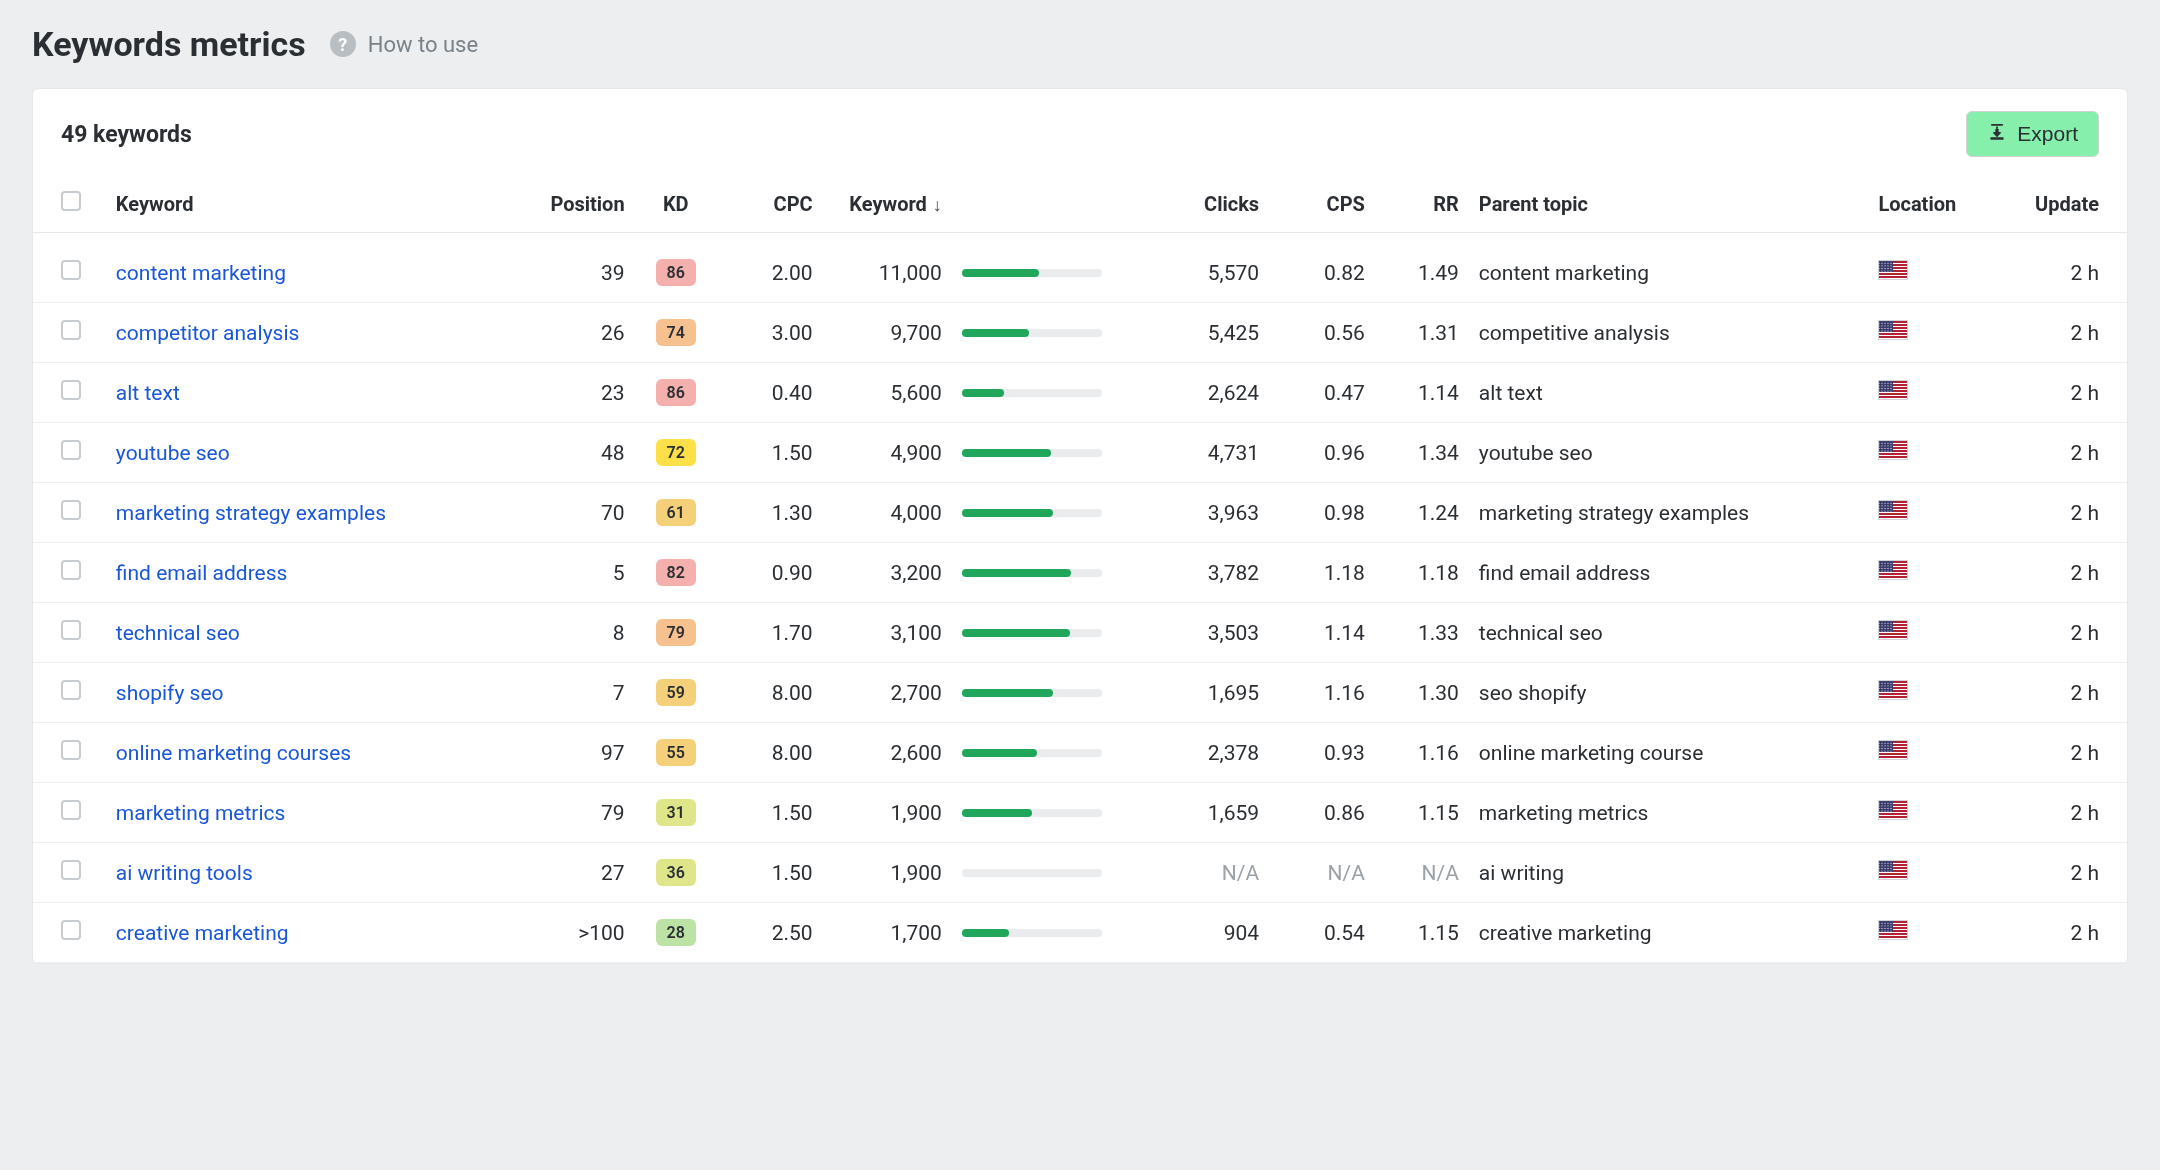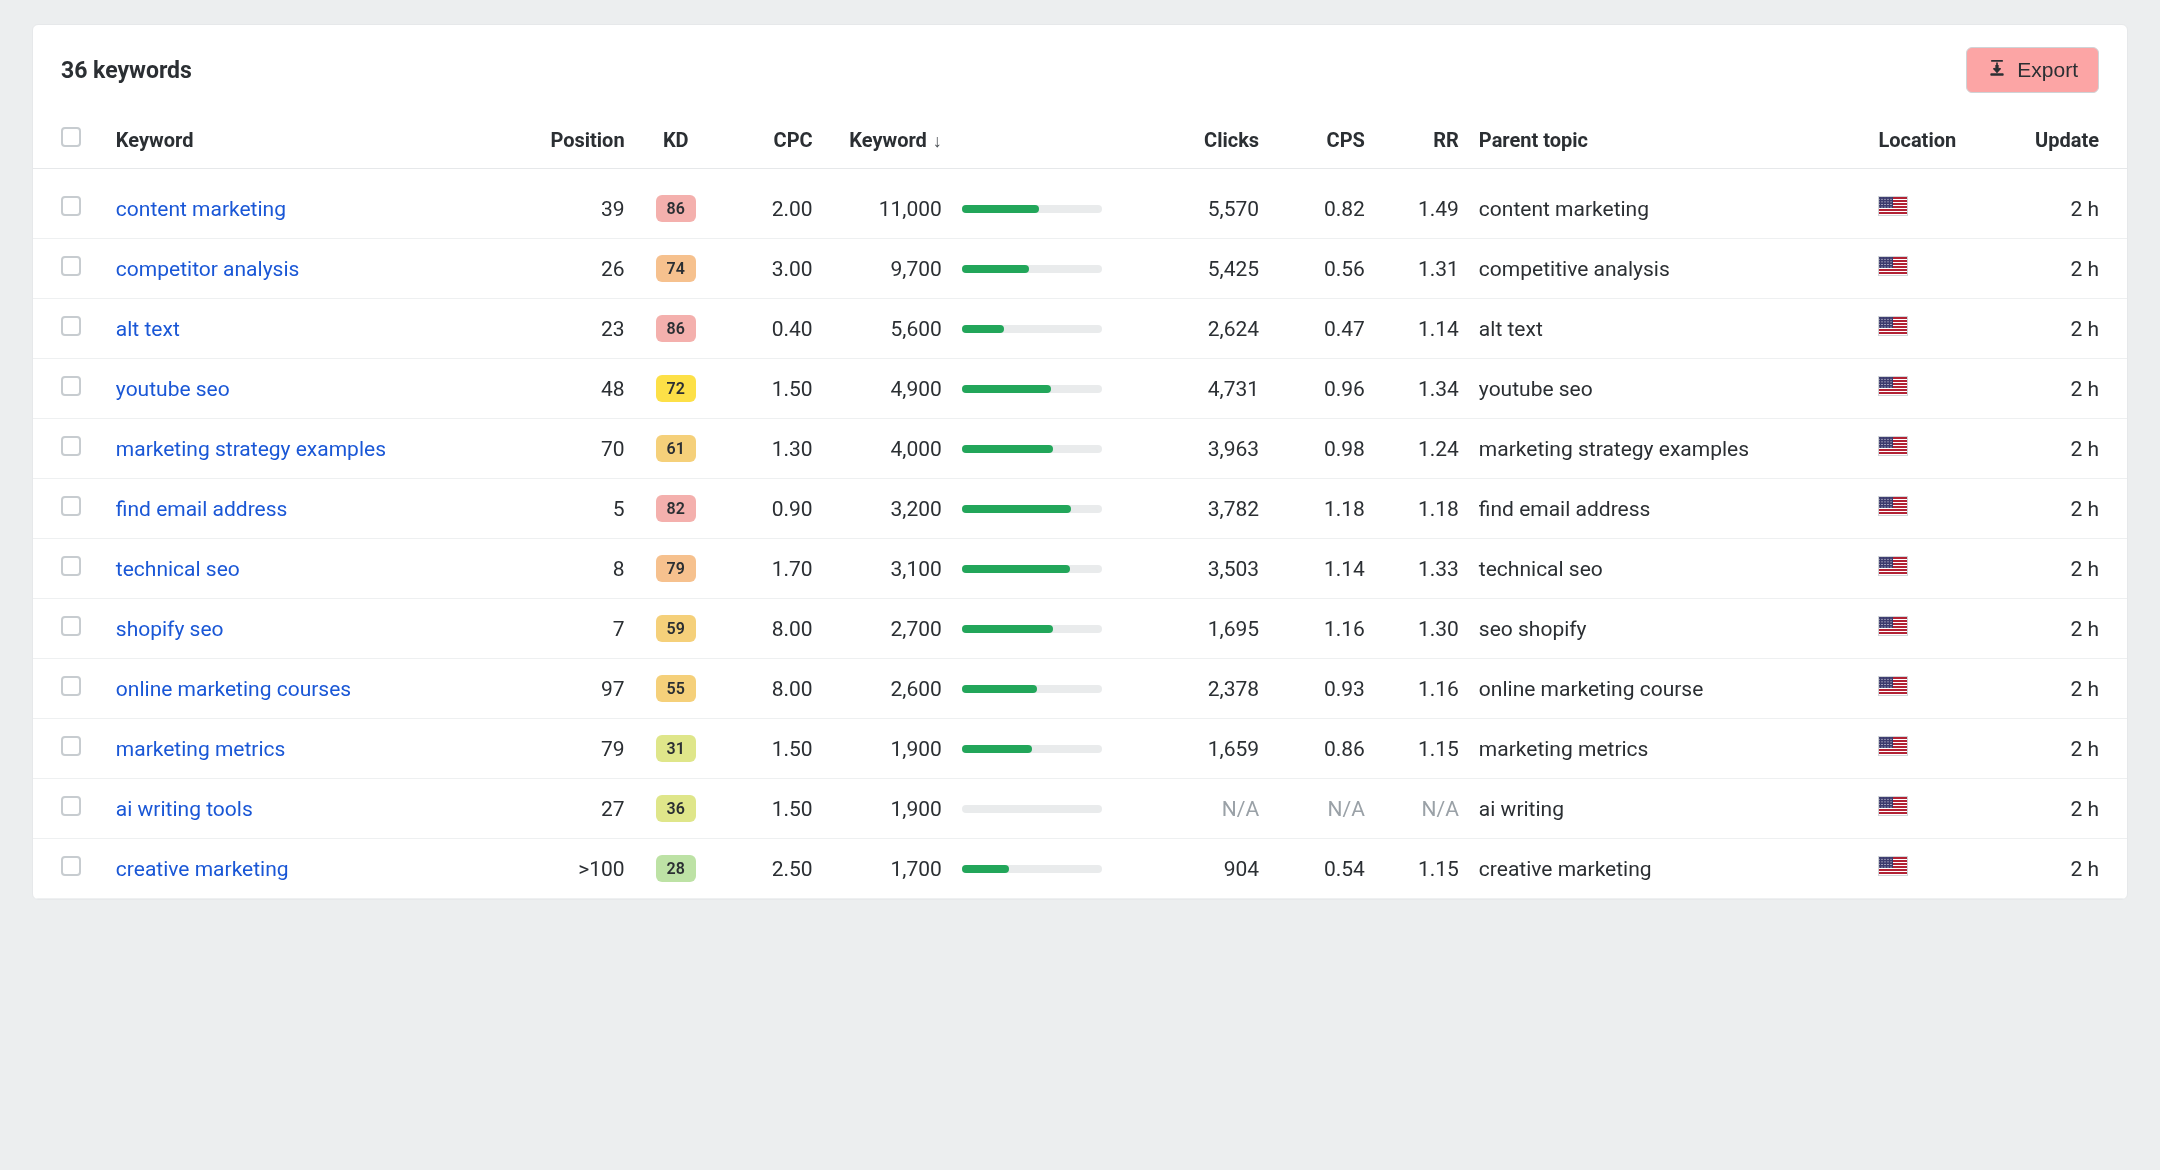--- a/index.html
+++ b/index.html
@@ -12,21 +12,21 @@
     width:2160px;
   }
   .page { padding:24px 32px 0 32px; }
   .title-row { display:flex; align-items:center; gap:24px; margin-bottom:24px;}
   .title-row h1 { font-size:34px; font-weight:700; margin:0; color:#2b2f33;}
   .howto { display:flex; align-items:center; gap:12px; color:#7a8289; font-size:22px;}
   .howto-icon{width:26px;height:26px;border-radius:50%;background:#b8bec2;color:#fff;display:flex;align-items:center;justify-content:center;font-size:18px;font-weight:700;}
   .panel { background:#fff; border:1px solid #e6e8ea; border-radius:6px; overflow:hidden;}
   .panel-head{display:flex;align-items:center;justify-content:space-between;padding:22px 28px 20px 28px;}
   .count{font-size:23px;font-weight:700;color:#2b2f33;}
-  .export-btn{display:flex;align-items:center;gap:10px;background:#fca5a5;border:1px solid #cfd3d6;border-radius:6px;padding:10px 20px;font-size:21px;color:#2b2f33;cursor:pointer;}
+  .export-btn{display:flex;align-items:center;gap:10px;background:#86efac;border:1px solid #cfd3d6;border-radius:6px;padding:10px 20px;font-size:21px;color:#2b2f33;cursor:pointer;}
   .export-btn svg{width:20px;height:20px;}
   table{width:100%;border-collapse:collapse;table-layout:fixed;}
   thead th{text-align:left;font-weight:700;font-size:20px;color:#2b2f33;padding:14px 10px 16px 10px;border-bottom:1px solid #e6e8ea;}
   tbody td{padding:16px 10px;border-bottom:1px solid #eef0f1;font-size:21px;color:#2b2f33;vertical-align:middle;}
   tbody tr:first-child td{padding-top:26px;}
   th.num, td.num{text-align:right;}
   .col-check{width:62px;padding-left:28px !important;}
   .col-kw{width:340px;}
   .col-pos{width:110px;}
   .col-kd{width:70px;text-align:center;}
@@ -50,24 +50,31 @@
   .flag-us{display:inline-block;width:30px;height:20px;position:relative;border:1px solid #d0d4d7;overflow:hidden;}
   .flag-us{background:repeating-linear-gradient(180deg,#b22234 0,#b22234 1.54px,#fff 1.54px,#fff 3.08px);}
   .flag-us::before{content:"";position:absolute;left:0;top:0;width:14px;height:11px;background:#3c3b6e;}
   .flag-us::after{content:"";position:absolute;left:0;top:0;width:14px;height:11px;background:
     radial-gradient(circle,#fff 0.6px,transparent 0.7px) 1.5px 1px/3px 2.6px;}
 </style>
 </head>
 <body>
 
 <div class="page">
+  <div class="title-row">
+    <h1>Keywords metrics</h1>
+    <div class="howto">
+      <span class="howto-icon">?</span>
+      <span>How to use</span>
+    </div>
+  </div>
 
   <div class="panel">
     <div class="panel-head">
-      <div class="count">36 keywords</div>
+      <div class="count">49 keywords</div>
       <button class="export-btn">
         <svg viewBox="0 0 24 24" fill="currentColor">
             <path d="M5 20h14v-2H5v2zM12 4l-5 6h3v4h4v-4h3l-5-6z" transform="rotate(180 12 10)"></path>
             <path d="M12 3v9" stroke="currentColor" stroke-width="2"></path>
             <path d="M8 10l4 4 4-4" fill="none" stroke="currentColor" stroke-width="2"></path>
             <rect x="4" y="16" width="16" height="3" rx="1"></rect>
           </svg>
         <span>Export</span>
       </button>
     </div>

